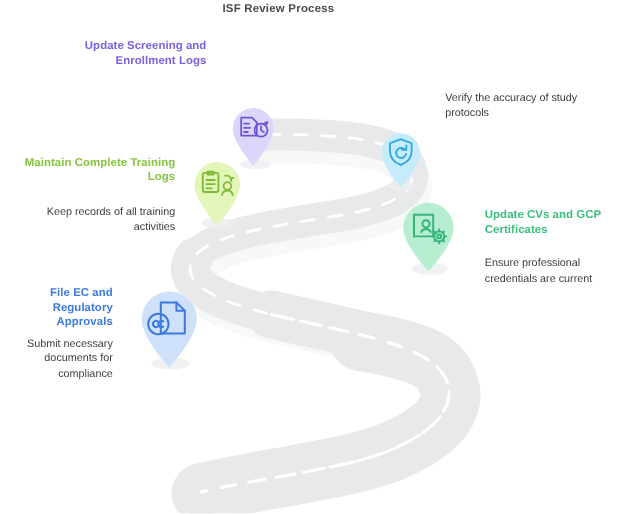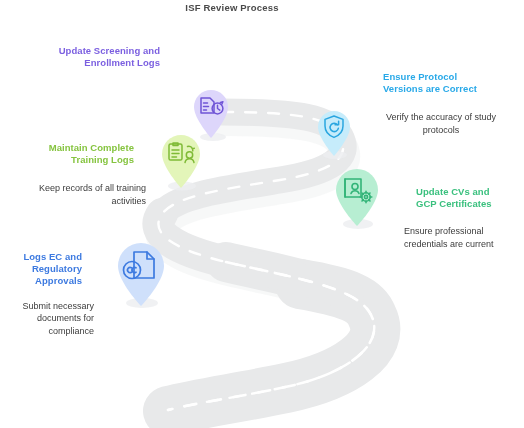--- a/index.html
+++ b/index.html
@@ -16,34 +16,34 @@
     text-align:center;
     font-size:9.5px;font-weight:bold;color:#4a4a4a;
     letter-spacing:.2px;
   }
 
   .road-layer{position:absolute;top:0;left:0;width:524px;height:428px;}
 
   .block{position:absolute;}
   .block .head{
     font-size:9.5px;font-weight:bold;line-height:12.2px;
-    letter-spacing:.05px;margin:12px;
+    letter-spacing:.05px;margin:0;
   }
   .block .desc{
     font-size:9px;font-weight:normal;line-height:12.5px;
     color:#3c3c3c;margin:0;
   }
   .ra{text-align:right;}
   .la{text-align:left;}
 
   
   #b1{left:24px;  top:33px;  width:148px;}
   #b1 .desc{margin-top:13px;}
   #b2{left:371px; top:59px;  width:140px;}
-  #b2 .desc{margin-top:16px;text-align:center;}
+  #b2 .desc{margin-top:16px;}
   #b3{left:18px;  top:130px; width:128px;}
   #b3 .desc{margin-top:16px;}
   #b4{left:404px; top:174px; width:116px;}
   #b4 .desc{margin-top:15px;}
   #b5{left:4px;   top:239px; width:90px;}
   #b5 .desc{margin-top:4px;}
 
   .pin{position:absolute;}
 </style>
 </head>
@@ -140,32 +140,31 @@
       <path d="M19.5 27.8 a2.6 2.6 0 1 0 0 4.4"></path>
       <path d="M24 27.8 a2.6 2.6 0 1 0 0 4.4"></path>
     </g>
   </svg>
 
   <div class="block ra" id="b1">
     <p class="head" style="color:#7b5fe0">Update Screening and Enrollment Logs</p>
   </div>
 
   <div class="block la" id="b2">
-    <p class="head" style="color:#29a9e8">Ensure Protocol Versions are Correct</p>
     <p class="desc">Verify the accuracy of study protocols</p>
   </div>
 
   <div class="block la" id="b4">
     <p class="head" style="color:#3ac07e">Update CVs and GCP Certificates</p>
     <p class="desc">Ensure professional credentials are current</p>
   </div>
 
   <div class="block ra" id="b3">
     <p class="head" style="color:#86c440">Maintain Complete Training Logs</p>
     <p class="desc">Keep records of all training activities</p>
   </div>
 
   <div class="block ra" id="b5">
-    <p class="head" style="color:#3d7ae0">Logs EC and Regulatory Approvals</p>
+    <p class="head" style="color:#3d7ae0">File EC and Regulatory Approvals</p>
     <p class="desc">Submit necessary documents for compliance</p>
   </div>
 
 </div>
 
 </body></html>

